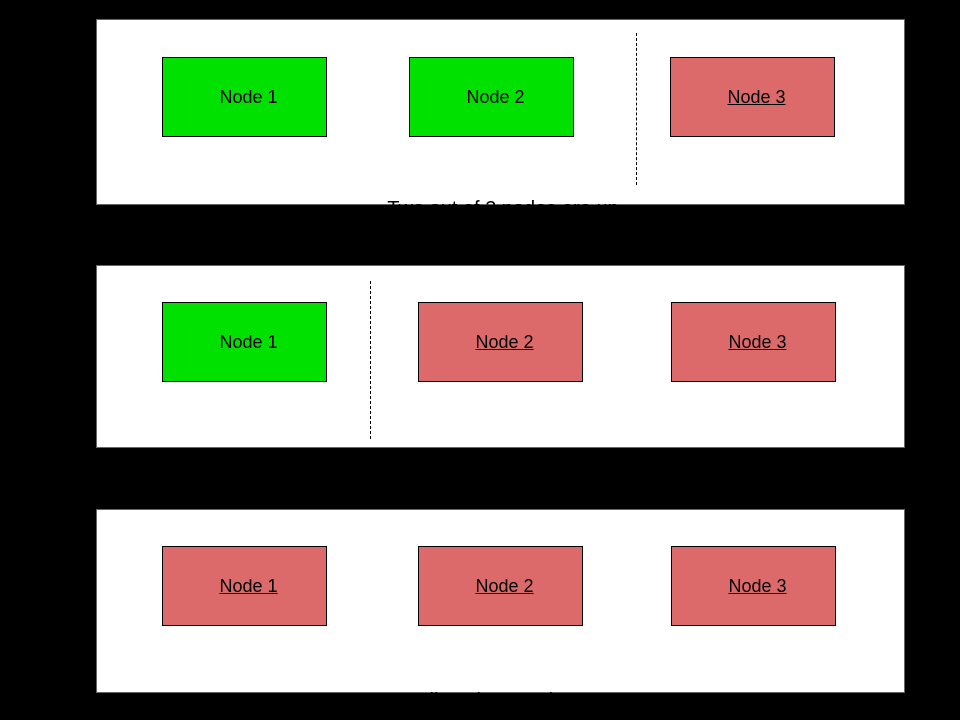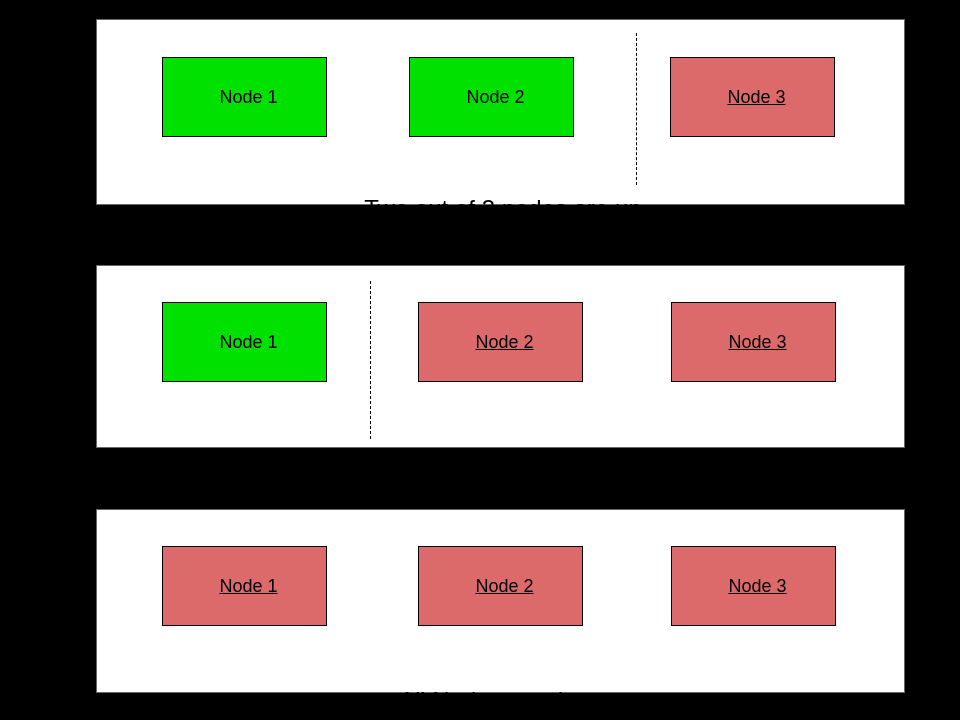--- a/index.html
+++ b/index.html
@@ -55,21 +55,21 @@
     border-left: 1px dashed #000;
   }
   #panel-1 .divider { left: 539px; top: 13px; height: 152px; }
   #panel-2 .divider { left: 273px; top: 15px; height: 158px; }
 
   .caption {
     position: absolute;
     left: 106px;
     width: 600px;
     text-align: center;
-    font-size: 24px;
+    font-size: 20px;
     line-height: 23px;
     white-space: pre;
   }
   #panel-1 .caption { top: 131px; }
   #panel-2 .caption { top: 135px; }
   #panel-3 .caption { top: 133px; }
 </style>
 </head>
 <body>
 

